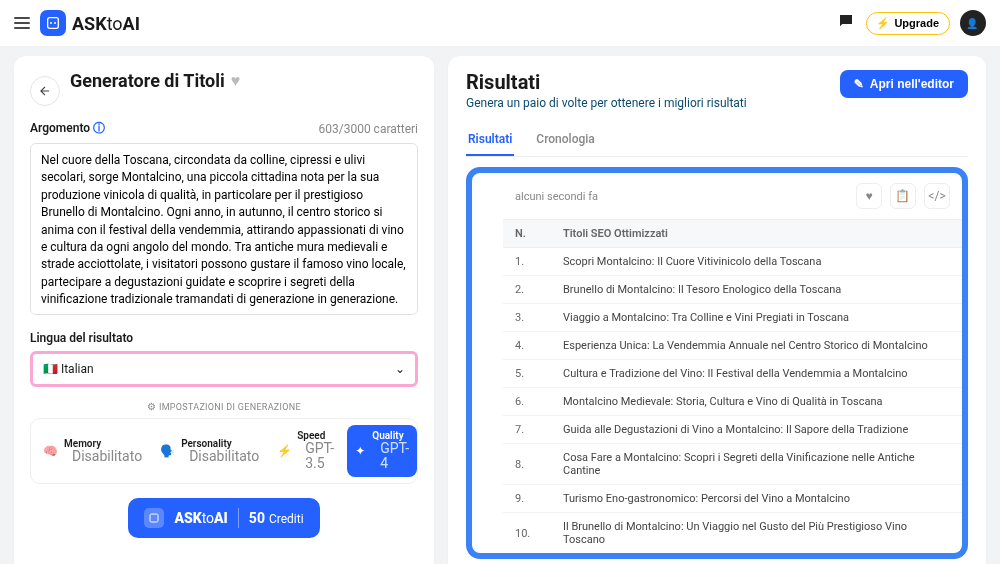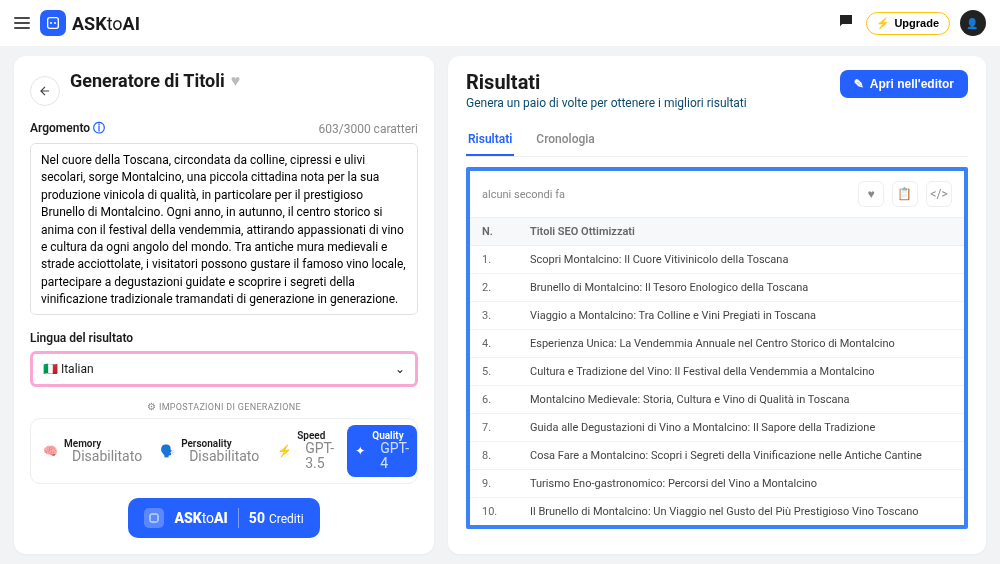--- a/index.html
+++ b/index.html
@@ -46,21 +46,21 @@
   .ask-btn .divider { width: 1px; height: 20px; background: rgba(255,255,255,0.4); }
   .ask-btn .credits { font-size: 14px; font-weight: 700; }
   .ask-btn .credits-label { font-size: 12px; font-weight: 400; margin-left: 4px; }
   .right-header { display: flex; justify-content: space-between; align-items: flex-start; }
   .right-header h2 { font-size: 20px; font-weight: 700; }
   .right-sub { font-size: 12px; color: #0c4a6e; margin-top: 2px; }
   .editor-btn { background: #2461ff; color: #fff; border-radius: 8px; padding: 7px 14px; font-size: 12px; font-weight: 600; display: flex; align-items: center; gap: 6px; cursor: pointer; border: none; }
   .tabs { margin-top: 14px; border-bottom: 1px solid #eee; display: flex; gap: 20px; }
   .tab { font-size: 12px; padding: 8px 2px; color: #888; cursor: pointer; border-bottom: 2px solid transparent; font-weight: 500; }
   .tab.active { color: #2461ff; border-bottom-color: #2461ff; font-weight: 600; }
-  .result-card { border: 4px solid #3b82f6; border-radius: 2px; margin-top: 10px; }
+  .result-card { border: 6px solid #3b82f6; border-radius: 14px; margin-top: 10px; padding-left: 31px; }
   .result-top { display: flex; justify-content: space-between; align-items: center; padding: 10px 12px; font-size: 11px; color: #888; }
   .result-actions { display: flex; gap: 8px; }
   .icon-btn { width: 26px; height: 26px; border-radius: 6px; border: 1px solid #eee; display: flex; align-items: center; justify-content: center; color: #888; cursor: pointer; font-size: 12px; }
   table { width: 100%; border-collapse: collapse; font-size: 11px; }
   thead th { background: #f7f8fa; text-align: left; padding: 7px 12px; color: #666; font-weight: 600; border-top: 1px solid #eee; border-bottom: 1px solid #eee; }
   tbody td { padding: 7px 12px; border-bottom: 1px solid #f2f2f2; color: #444; }
   tbody td:first-child { width: 48px; color: #666; }
   tbody tr:last-child td { border-bottom: none; }
 </style>
 </head>

